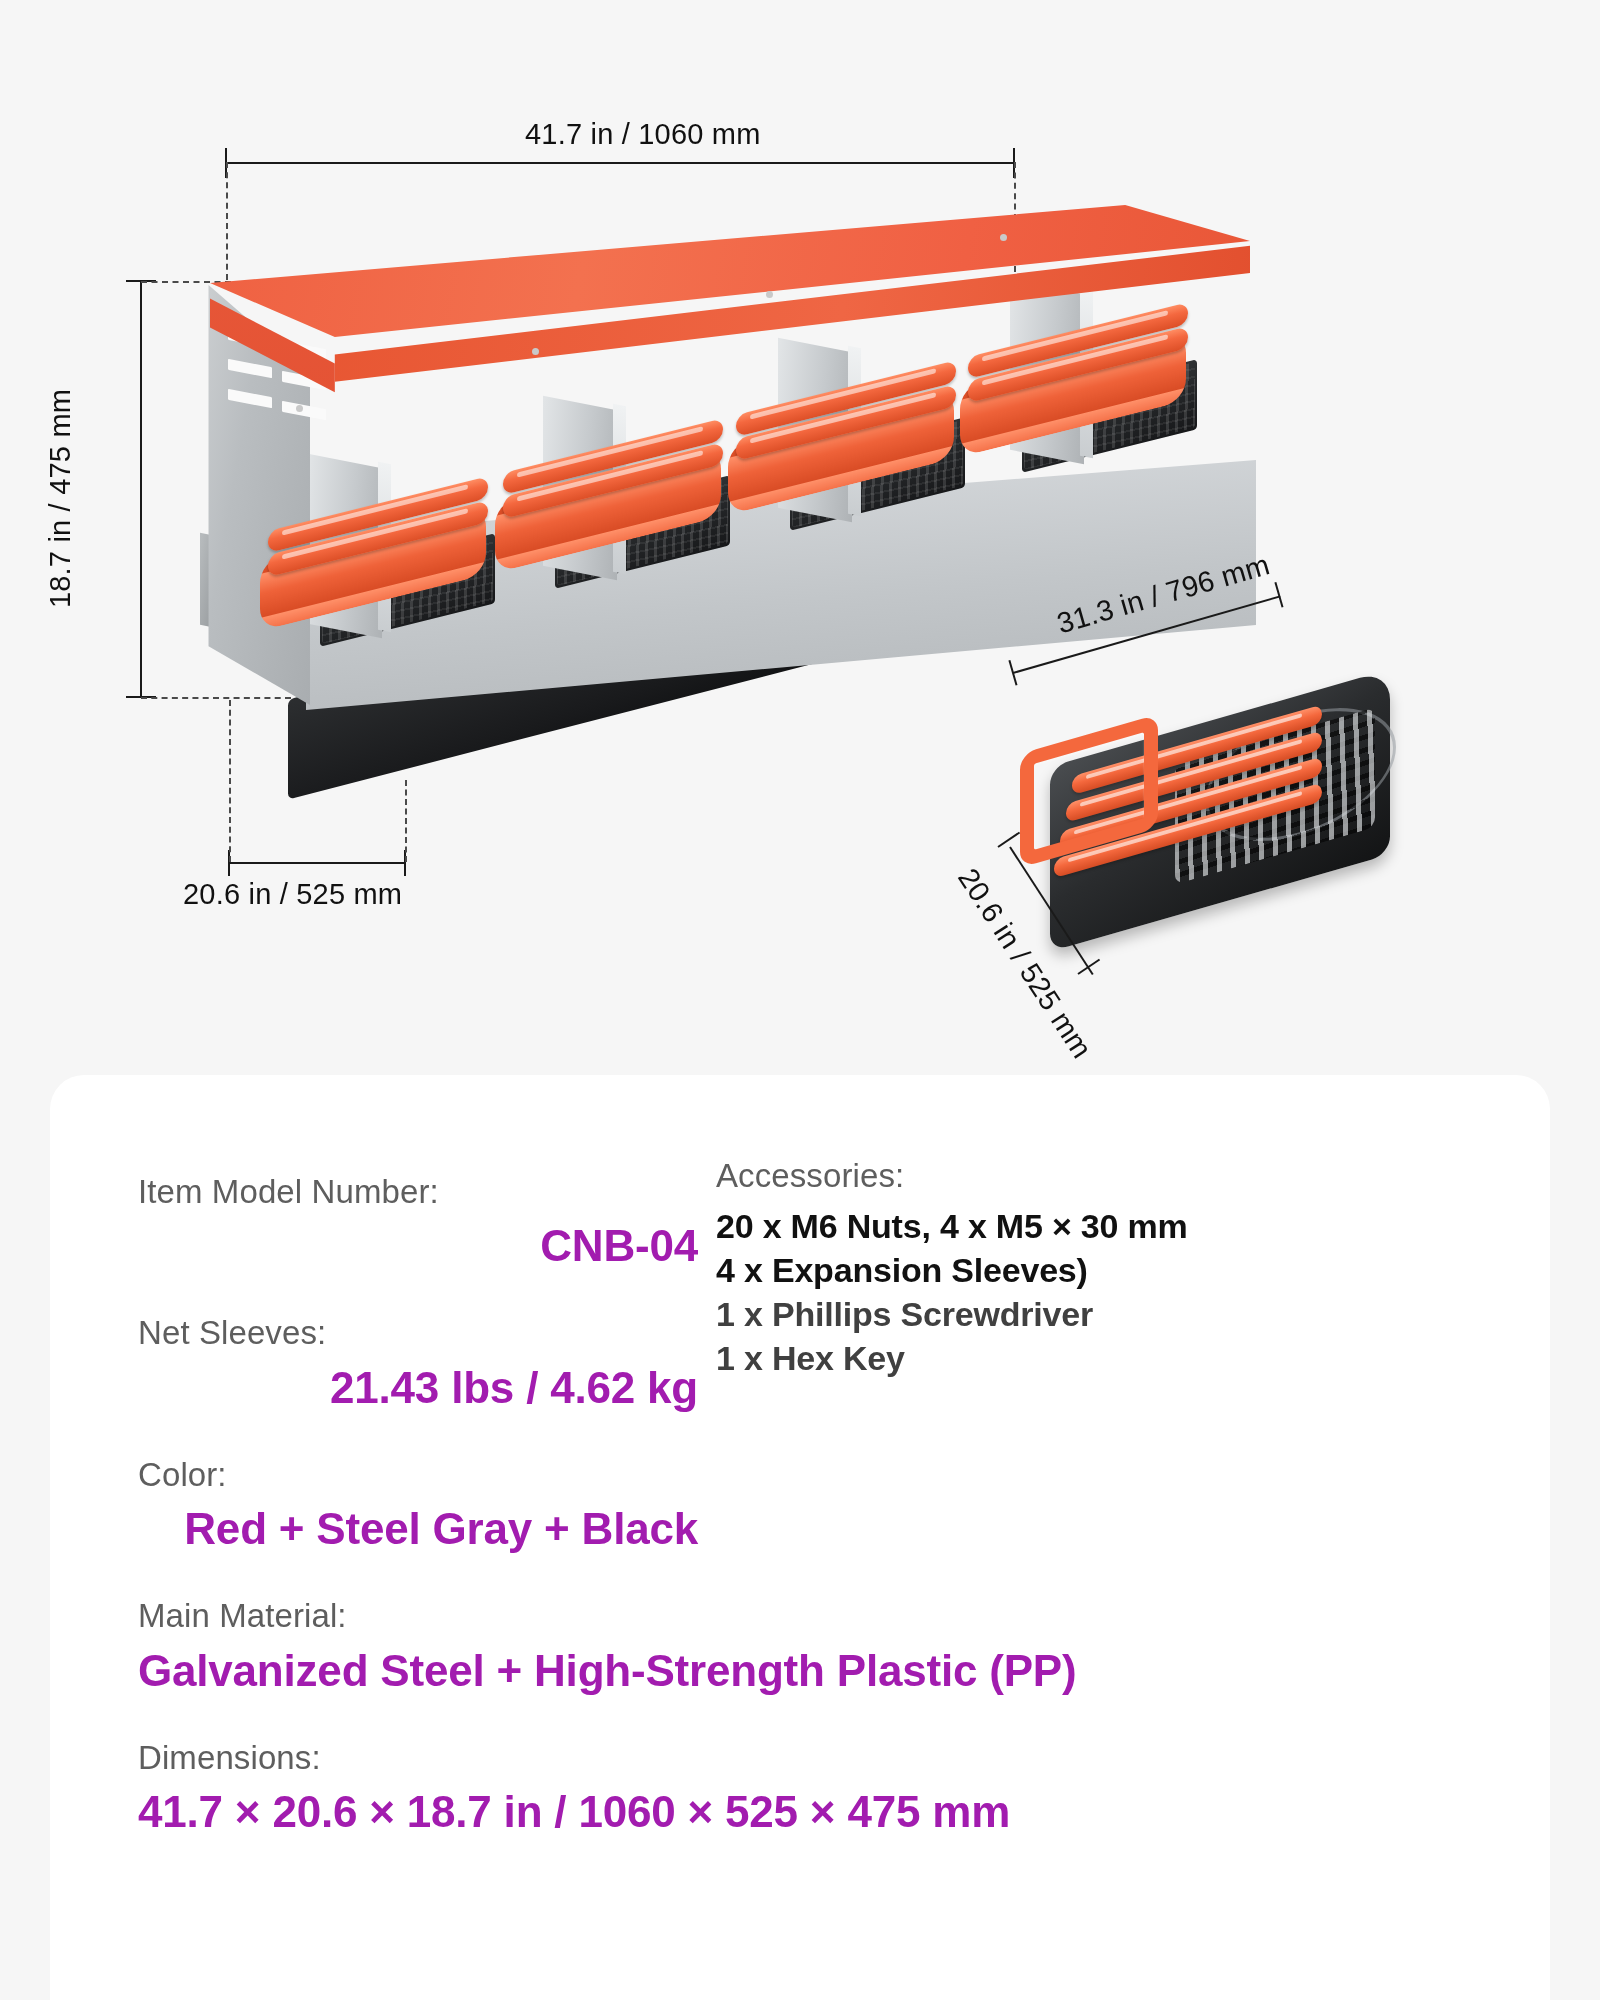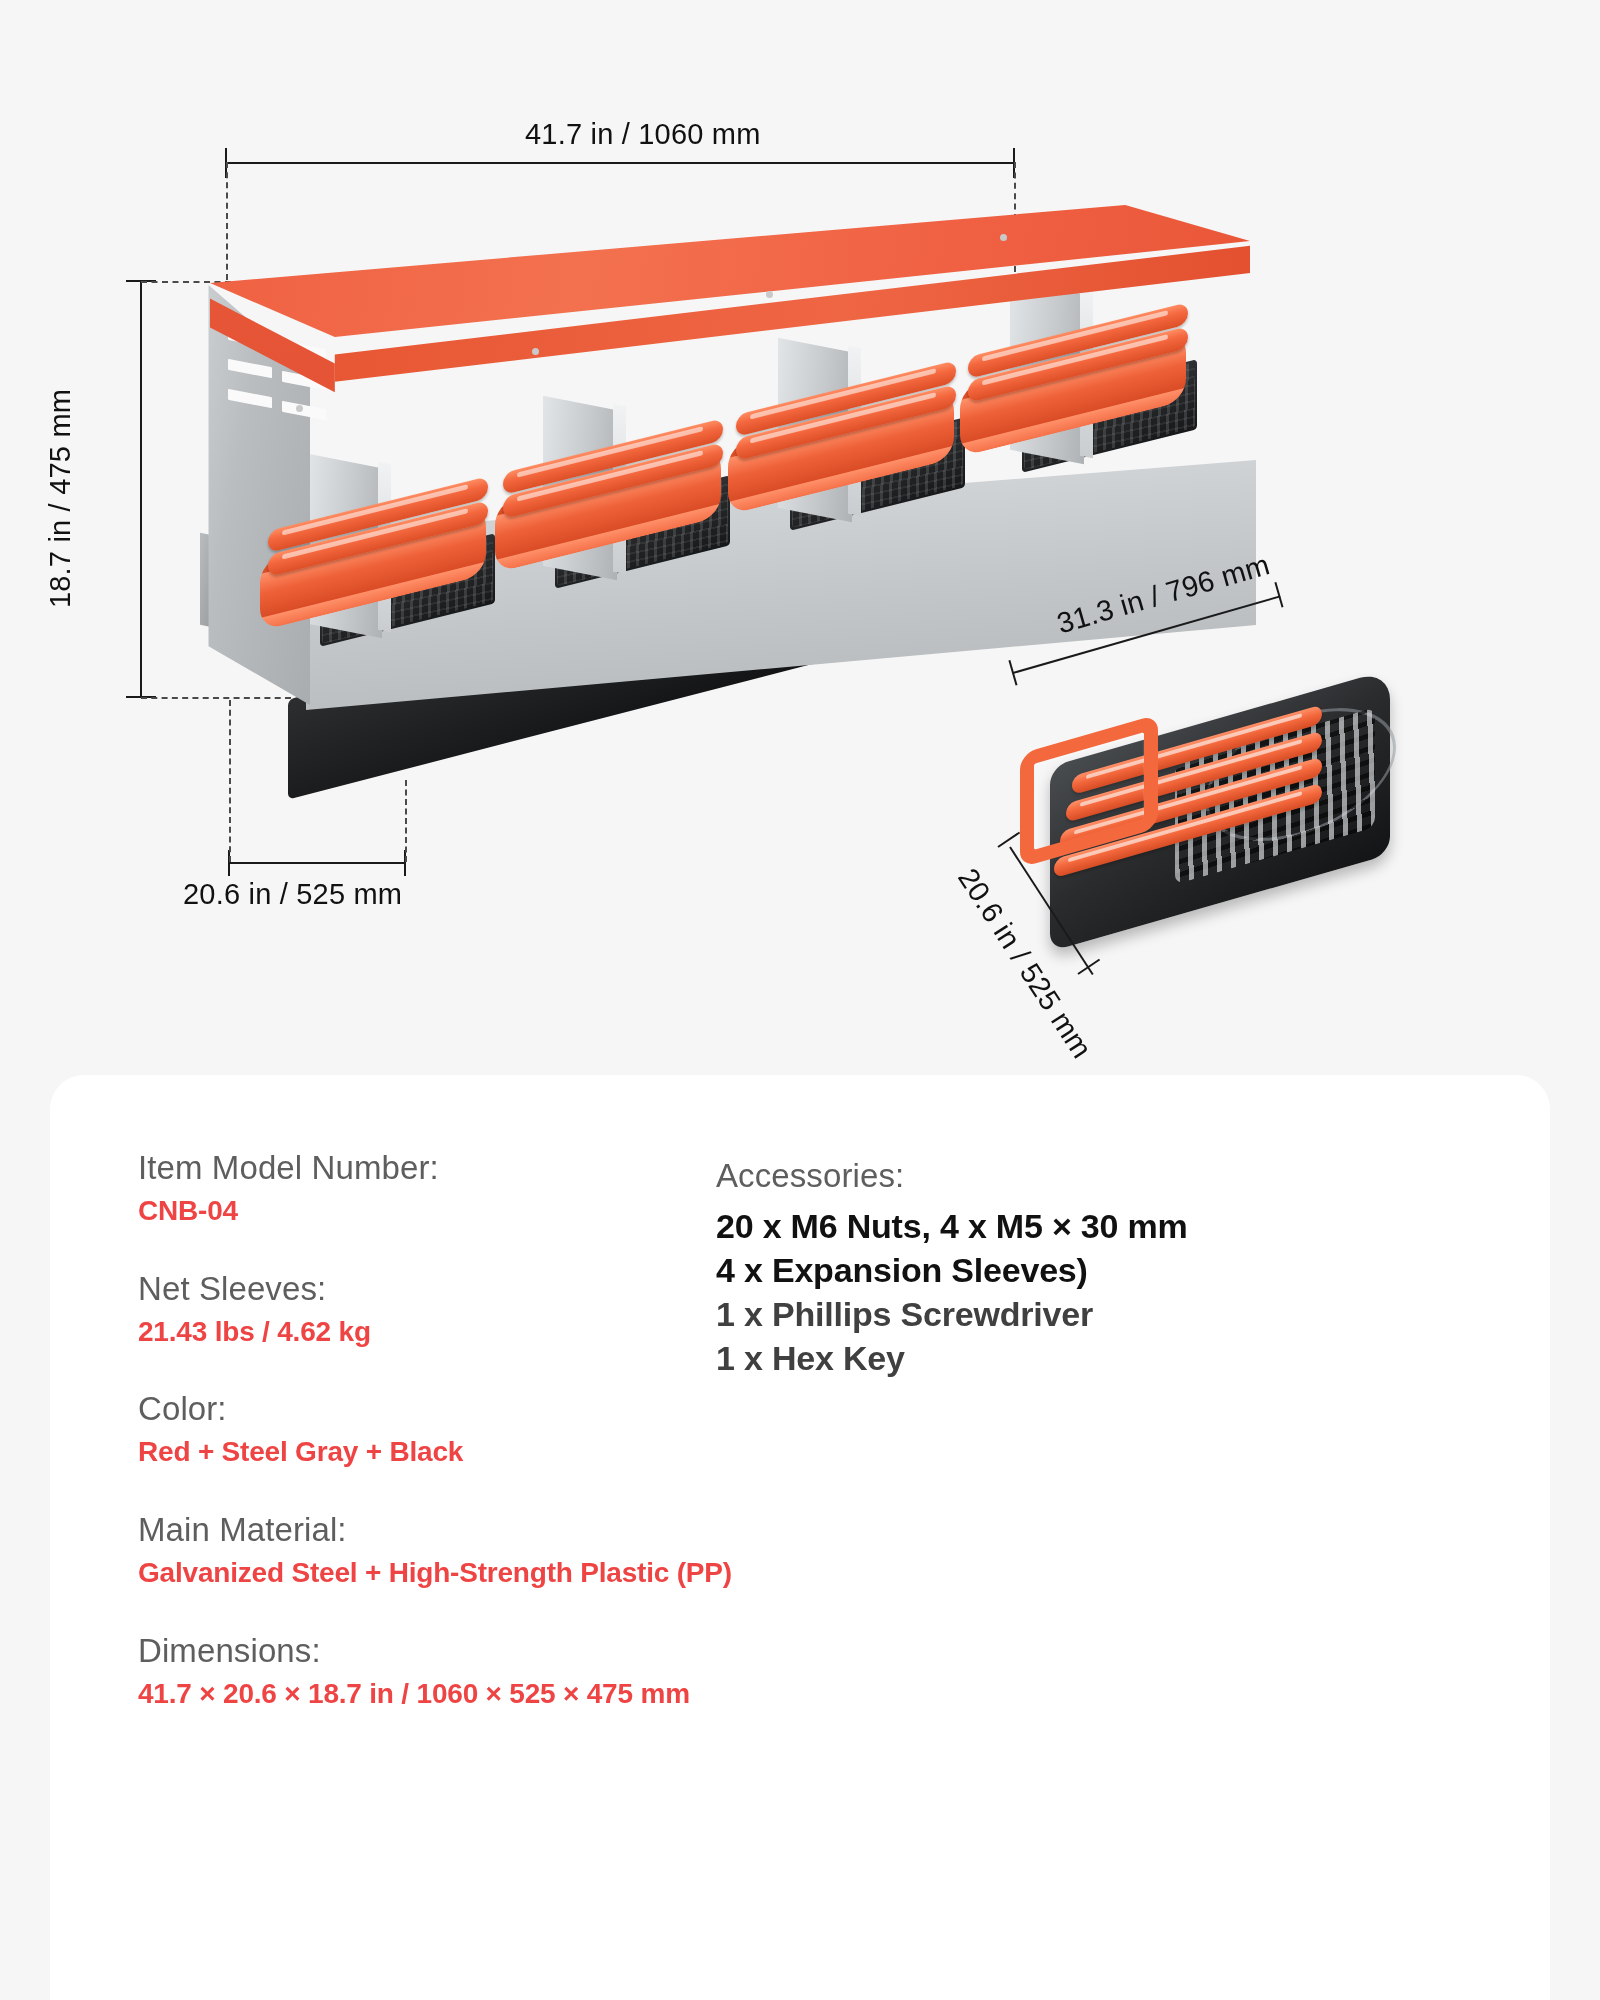--- a/index.html
+++ b/index.html
@@ -133,30 +133,30 @@
     transform:skewY(-16deg);
     box-shadow:inset 0 2px 2px rgba(255,255,255,.35);
   }
 
   
   #speccard{
     position:absolute;left:50px;top:1075px;width:1500px;height:925px;
     background:#ffffff;border-radius:34px 34px 0 0;
   }
   .spec-cols{position:absolute;left:0;top:0;width:1500px;height:925px;}
-  .col-left{position:absolute;left:88px;top:72px;width:560px;}
+  .col-left{position:absolute;left:88px;top:96px;width:560px;}
   .col-right{position:absolute;left:666px;top:80px;width:760px;}
 
   .spec-label{
     color:#5e5e5e;font-size:33px;font-weight:400;line-height:1.28;
     margin:0 0 4px 0;letter-spacing:.1px;
   }
   .spec-value{
-    color:#ef4444;font-size:28px;font-weight:bold;line-height:1.3;
-    margin:0 0 38px 0;letter-spacing:-.2px;
+    color:#a21caf;font-size:44px;font-weight:bold;line-height:1.3;
+    margin:0 0 38px 0;letter-spacing:-.2px;text-align:right;
   }
   .spec-value.last{margin-bottom:0;}
   .acc-line{
     font-size:34px;font-weight:bold;line-height:1.29;color:#111;
     margin:0;letter-spacing:-.2px;
   }
   .acc-line.orange{color:#404040;}
   .acc-kit{color:#f2491b;}
 </style>
 </head>

